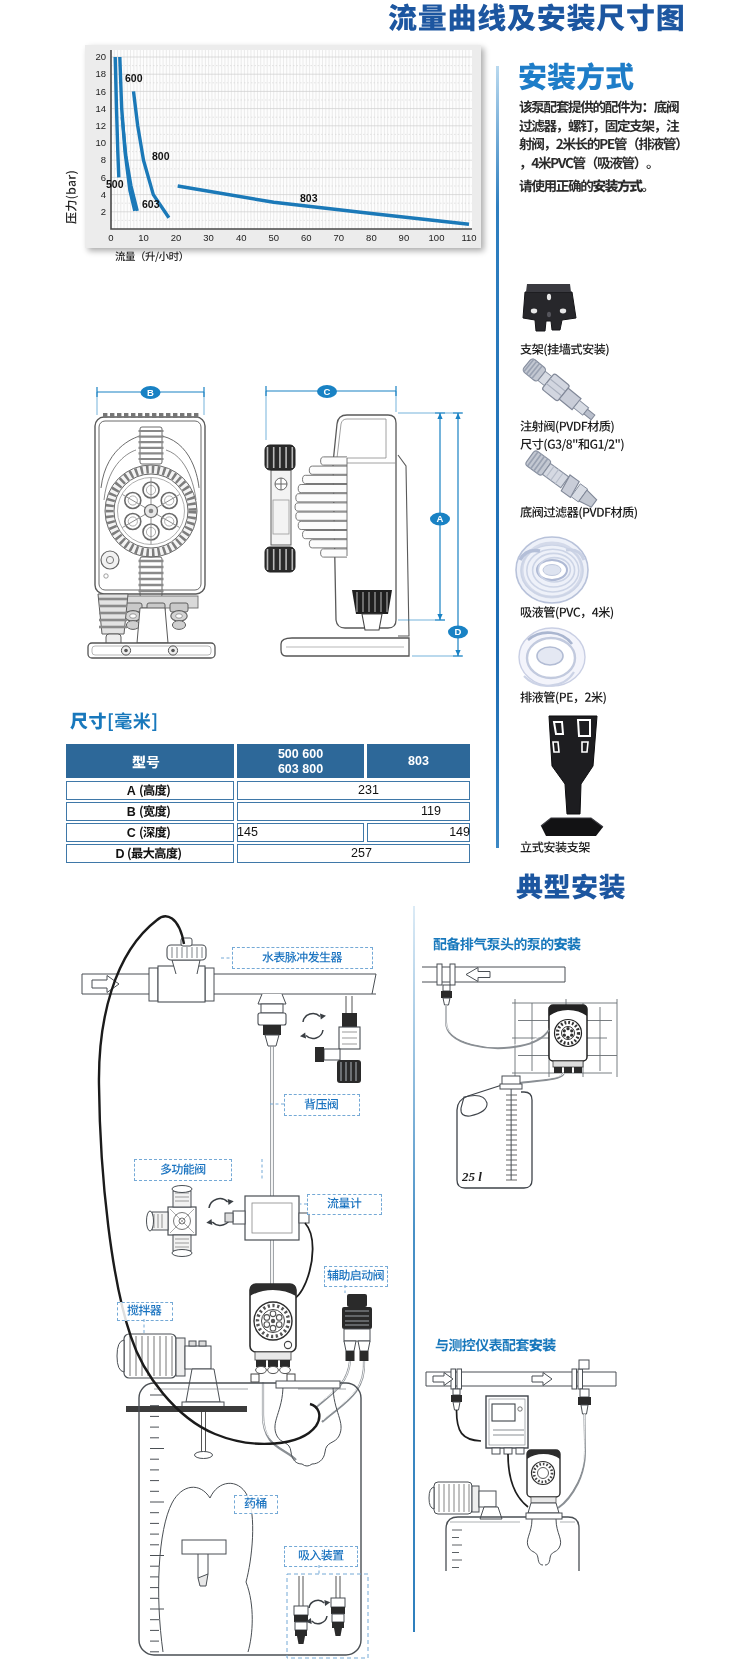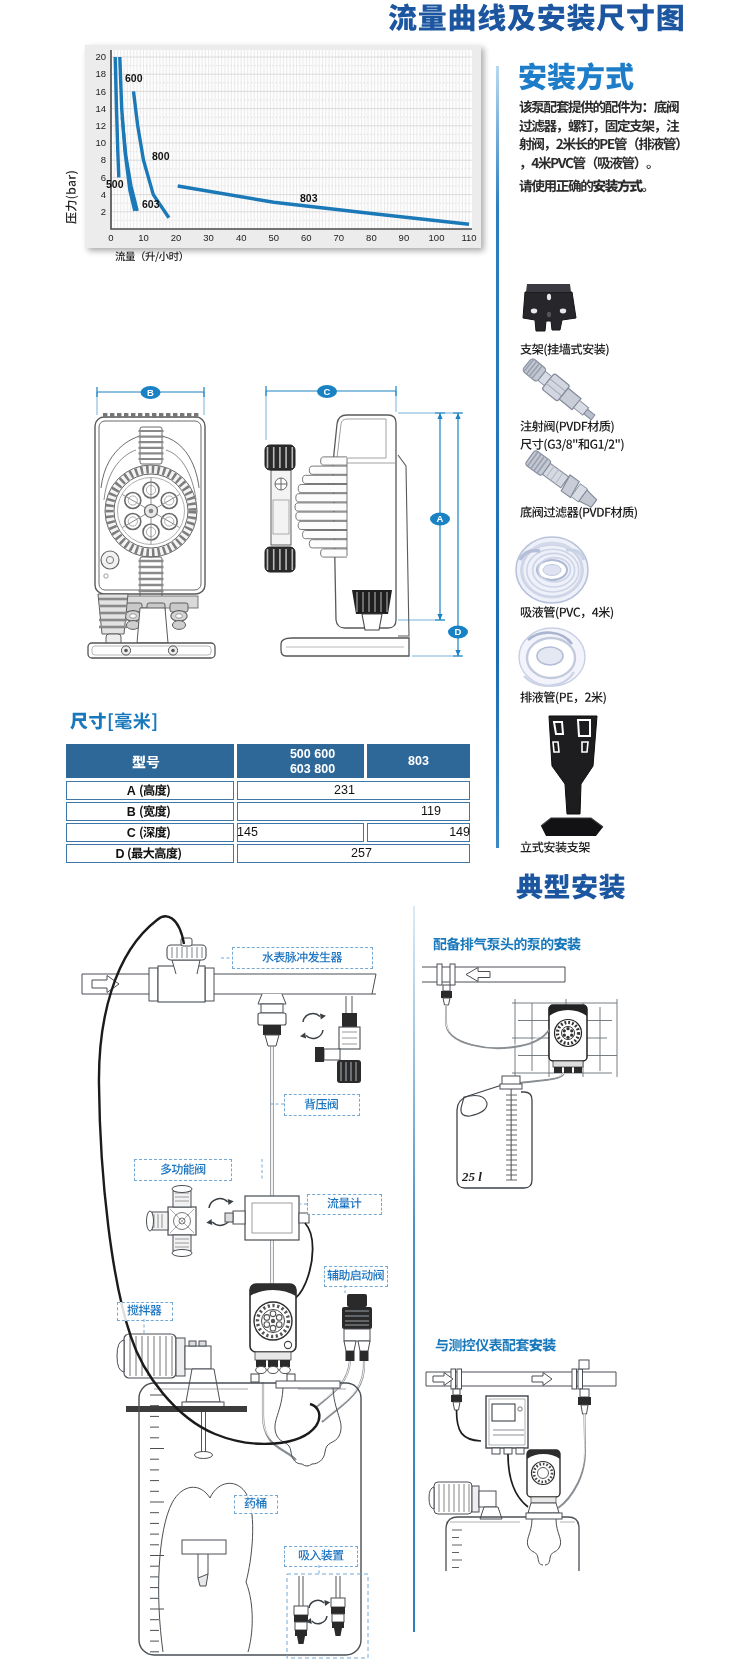--- a/index.html
+++ b/index.html
@@ -492,26 +492,26 @@
     <div class="abs" style="left:413px;top:906px;width:2px;height:726px;background:linear-gradient(#dcebf6,#4890c6 45%,#2e7fbd);"></div>
     <div class="abs" style="left:66px;top:744px;width:168px;height:34px;background:#2d6899;"></div>
     <div class="abs" style="left:237px;top:744px;width:127px;height:34px;background:#2d6899;"></div>
     <div class="abs" style="left:367px;top:744px;width:103px;height:34px;background:#2d6899;"></div>
     <svg style="position:absolute;left:132.0px;top:754.7px;overflow:visible" width="28" height="14">
       <g fill="#ffffff" transform="translate(0,12.3) scale(0.014000,-0.014000)">
         <use href="#b6f" x="0"></use>
         <use href="#b7b" x="1000"></use>
       </g>
     </svg>
-    <div class="abs num" style="left:237px;top:747px;width:127px;text-align:center;font-weight:bold;color:#fff;font-size:12.5px;line-height:14.5px;padding-left:12px;">500 600<br>603 800</div>
+    <div class="abs num" style="left:237px;top:747px;width:127px;text-align:center;font-weight:bold;color:#fff;font-size:12.5px;line-height:14.5px;">500 600<br>603 800</div>
     <div class="abs num" style="left:367px;top:744px;width:103px;height:34px;line-height:34px;text-align:center;font-weight:bold;color:#fff;font-size:12.5px;">803</div>
     <div class="abs" style="left:66px;top:781px;width:166px;height:17px;border:1px solid #3f78a8;"></div>
     <div class="abs num" style="left:66px;top:781px;width:168px;text-align:center;line-height:18px;font-weight:bold;font-size:12.5px;color:#111;"><span style="visibility:hidden">Ax</span></div>
     <div class="abs" style="left:237px;top:781px;width:231px;height:17px;border:1px solid #3f78a8;"></div>
-    <div class="abs num" style="left:237px;top:781px;width:215px;text-align:center;line-height:18px;font-size:12.5px;">231</div>
+    <div class="abs num" style="left:237px;top:781px;width:215px;text-align:center;line-height:18px;font-size:12.5px;padding-left:24px;">231</div>
     <div class="abs" style="left:66px;top:802px;width:166px;height:17px;border:1px solid #3f78a8;"></div>
     <div class="abs num" style="left:66px;top:802px;width:168px;text-align:center;line-height:18px;font-weight:bold;font-size:12.5px;color:#111;"><span style="visibility:hidden">Bx</span></div>
     <div class="abs" style="left:237px;top:802px;width:231px;height:17px;border:1px solid #3f78a8;"></div>
     <div class="abs num" style="left:237px;top:802px;width:204px;text-align:right;line-height:18px;font-size:12.5px;">119</div>
     <div class="abs" style="left:66px;top:823px;width:166px;height:17px;border:1px solid #3f78a8;"></div>
     <div class="abs num" style="left:66px;top:823px;width:168px;text-align:center;line-height:18px;font-weight:bold;font-size:12.5px;color:#111;"><span style="visibility:hidden">Cx</span></div>
     <div class="abs" style="left:237px;top:823px;width:125px;height:17px;border:1px solid #3f78a8;"></div>
     <div class="abs" style="left:367px;top:823px;width:101px;height:17px;border:1px solid #3f78a8;"></div>
     <div class="abs num" style="left:237px;top:823px;width:124px;text-align:left;line-height:18px;font-size:12.5px;">145</div>
     <div class="abs num" style="left:367px;top:823px;width:103px;text-align:right;line-height:18px;font-size:12.5px;">149</div>

